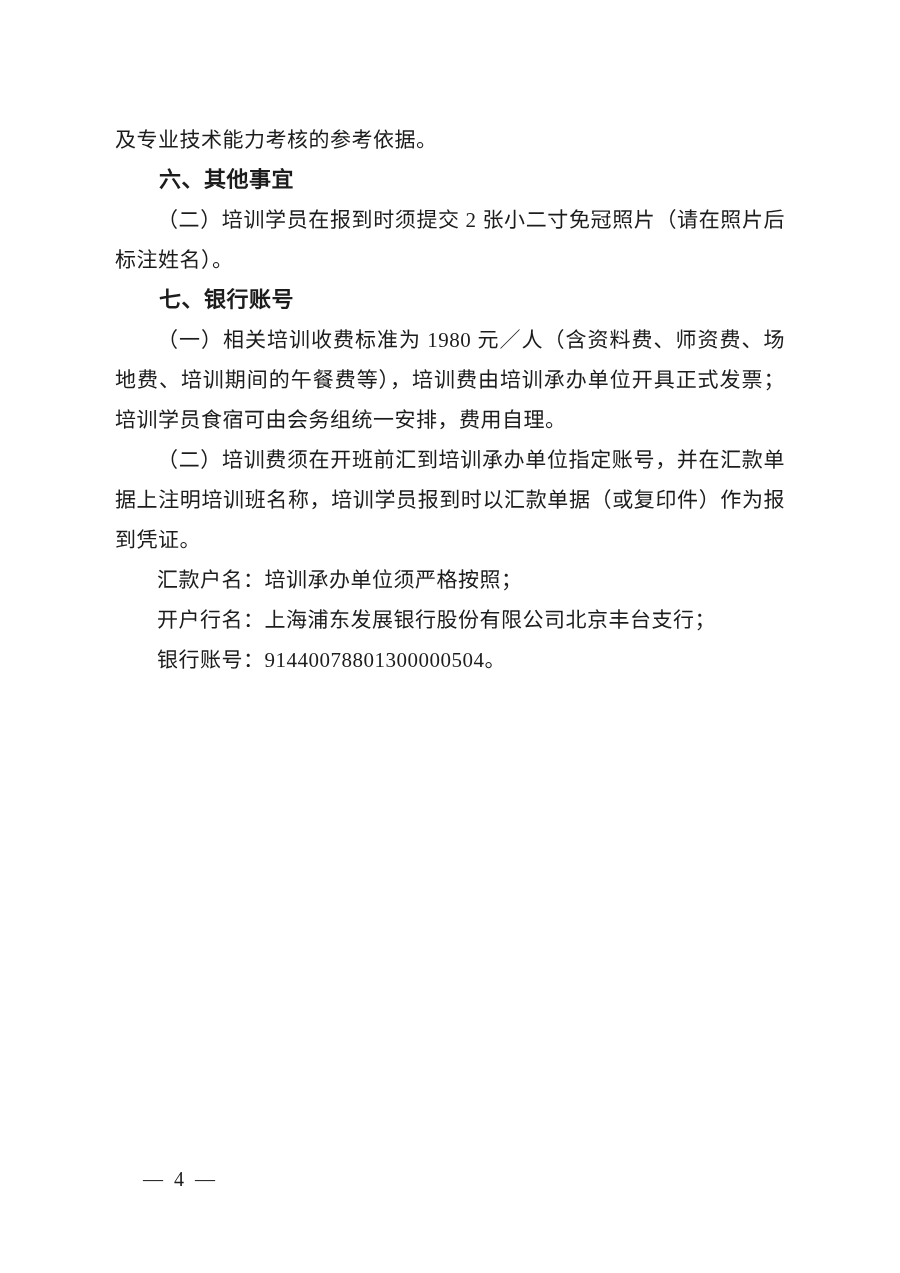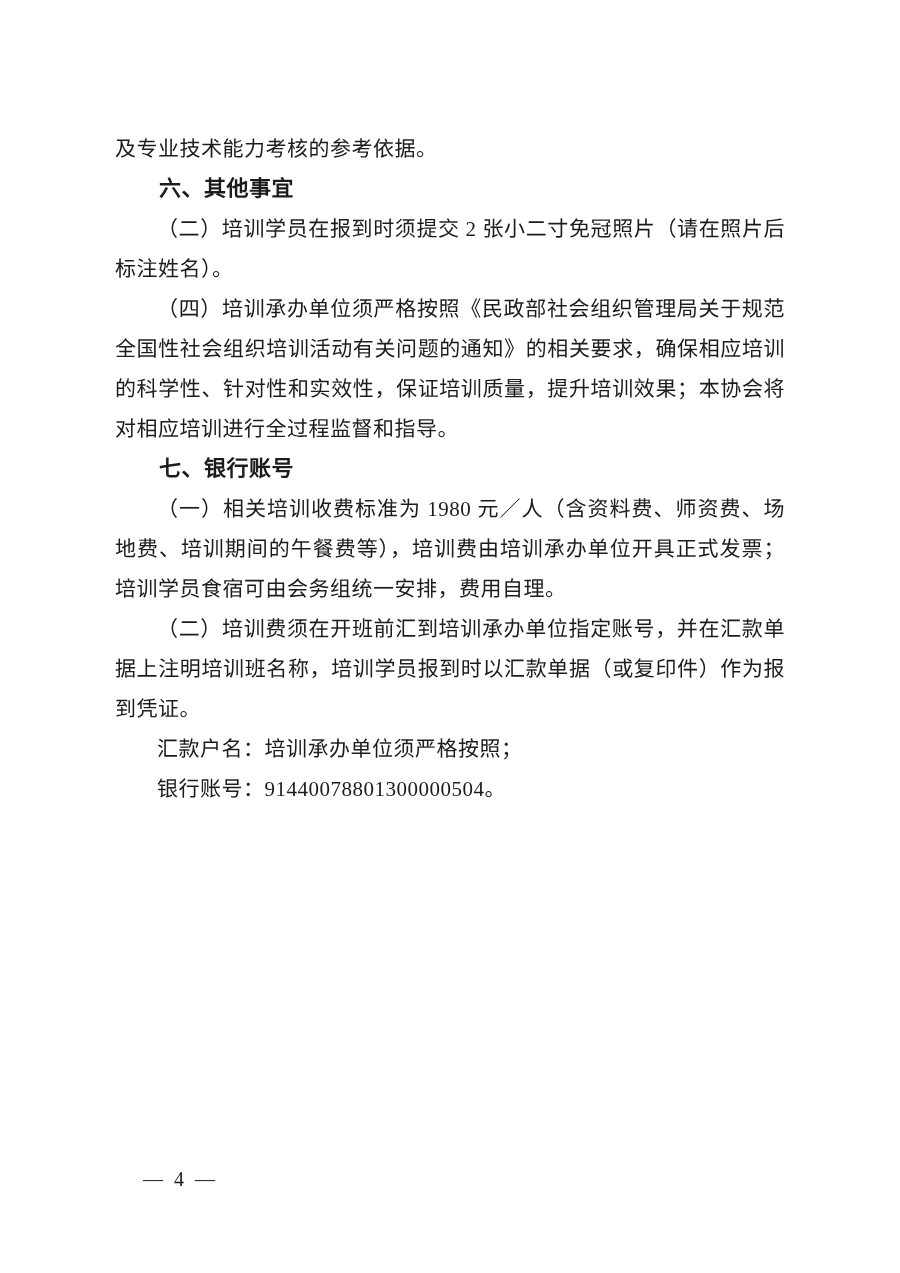--- a/index.html
+++ b/index.html
@@ -12,21 +12,21 @@
     width: 900px;
     height: 1273px;
     background: #ffffff;
     overflow: hidden;
     font-family: "Liberation Serif", "DejaVu Serif", serif;
     color: #1c1c1c;
   }
   .content {
     position: absolute;
     left: 115px;
-    top: 129px;
+    top: 120px;
     width: 670px;
     font-size: 21px;
     line-height: 40px;
     letter-spacing: 0.5px;
     text-align: justify;
     text-justify: inter-character;
   }
   .content p {
     margin: 0;
     padding: 0;
@@ -56,22 +56,22 @@
   }
 </style>
 </head>
 <body>
 
 <div class="page">
   <div class="content">
     <p class="cont">及专业技术能力考核的参考依据。</p>
     <p class="heading">六、其他事宜</p>
     <p class="para">（二）培训学员在报到时须提交 2 张小二寸免冠照片（请在照片后标注姓名）。</p>
-    <p class="para">（四）培训承办单位须严格按照《民政部社会组织管理局关于规范全国性社会组织培训活动有关问题的通知》的相关要求，确保相应培训的科学性、针对性和实效性，保证培训质量，提升培训效果；本协会将对相应培训进行全过程监督和指导。</p>
     <p class="heading">七、银行账号</p>
     <p class="para">（一）相关培训收费标准为 1980 元／人（含资料费、师资费、场地费、培训期间的午餐费等），培训费由培训承办单位开具正式发票；培训学员食宿可由会务组统一安排，费用自理。</p>
     <p class="para">（二）培训费须在开班前汇到培训承办单位指定账号，并在汇款单据上注明培训班名称，培训学员报到时以汇款单据（或复印件）作为报到凭证。</p>
     <p class="para">汇款户名：培训承办单位须严格按照；</p>
+    <p class="para">开户行名：上海浦东发展银行股份有限公司北京丰台支行；</p>
     <p class="para">银行账号：91440078801300000504。</p>
   </div>
 
   <div class="footer">— 4 —</div>
 </div>
 
 </body></html>

